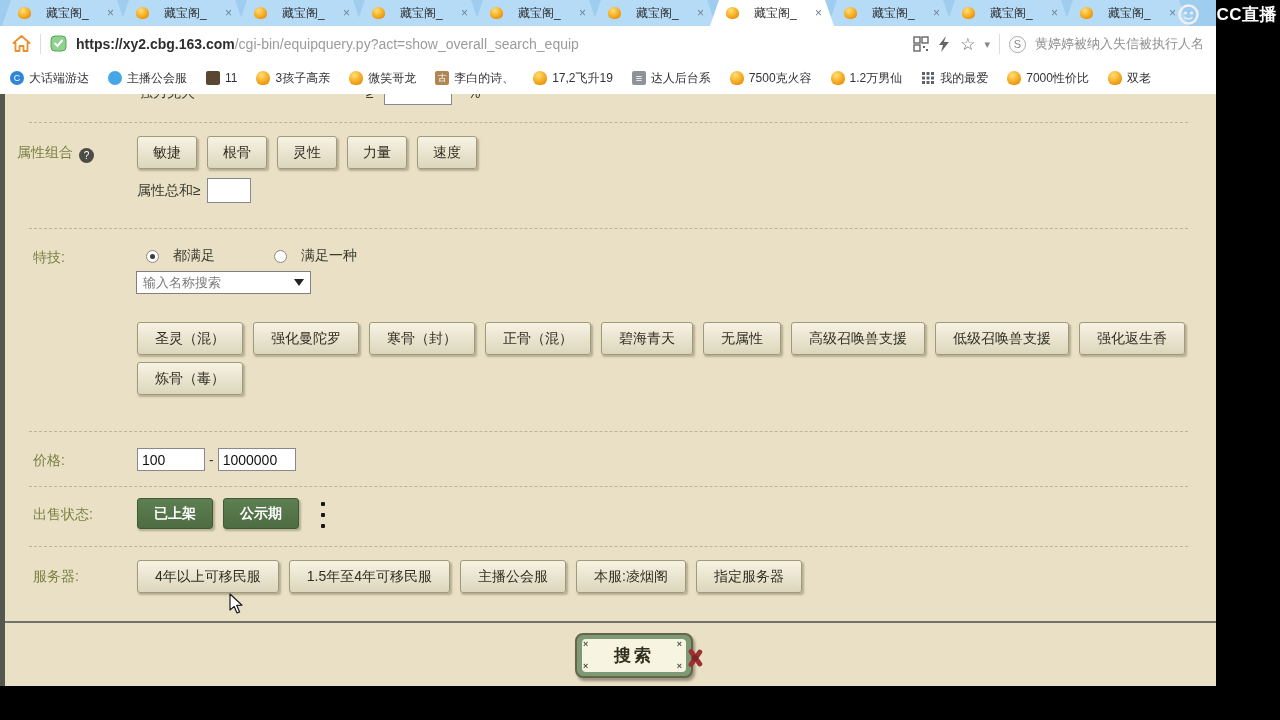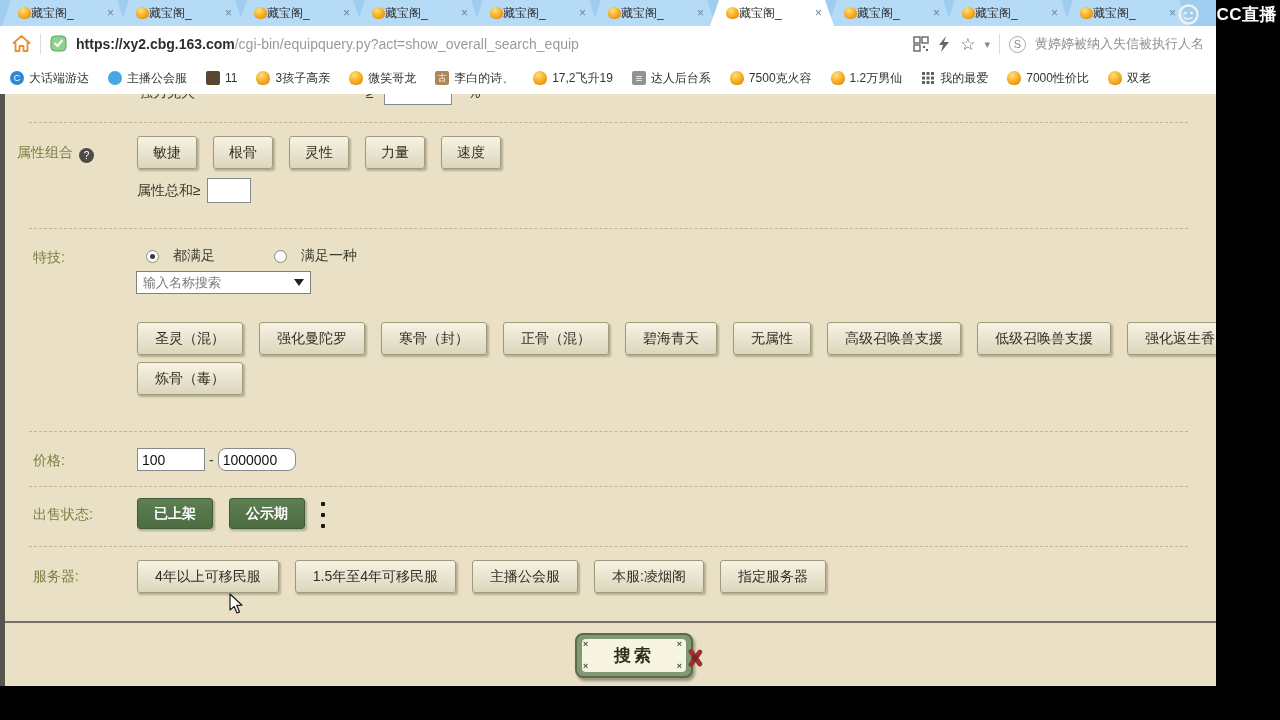--- a/index.html
+++ b/index.html
@@ -4,21 +4,21 @@
 <style>
   * { margin:0; padding:0; box-sizing:border-box; }
   body { font-family:"Liberation Sans",sans-serif; background:#000; }
   .stage { position:relative; width:1280px; height:720px; background:#000; overflow:hidden; }
 
   
   .browser { position:absolute; left:0; top:0; width:1216px; height:686px; background:#fff; }
 
   
   .tabbar { position:absolute; left:0; top:0; right:0; height:26px; background:#9fcdf0; display:flex; align-items:flex-end; padding-left:2px; overflow:hidden; }
-  .tab { position:relative; flex:0 0 auto; width:124px; height:26px; margin-right:-6px; display:flex; align-items:center; gap:0; padding:0 10px 0 16px; background:#b6dbf7; clip-path:polygon(9px 0, calc(100% - 9px) 0, 100% 100%, 0 100%); cursor:default; }
+  .tab { position:relative; flex:0 0 auto; width:124px; height:26px; margin-right:-6px; display:flex; align-items:center; gap:15px; padding:0 10px 0 16px; background:#b6dbf7; clip-path:polygon(9px 0, calc(100% - 9px) 0, 100% 100%, 0 100%); cursor:default; }
   .tab.active { background:#ffffff; z-index:2; }
   .tab-label { flex:1; font-size:12px; color:#2c2c2c; white-space:nowrap; overflow:hidden; }
   .tab-close { font-size:12px; color:#6c8496; padding:0 2px; }
   .favicon { flex:0 0 auto; width:13px; height:12px; border-radius:50% 50% 42% 42%; background:radial-gradient(circle at 38% 30%, #ffe07a 0%, #f7b32b 45%, #e07c00 100%); }
 
   
   .addrbar { position:absolute; top:26px; left:0; right:0; height:36px; background:#fff; display:flex; align-items:center; padding:0 12px; gap:9px; }
   .vsep { width:1px; height:20px; background:#ddd; }
   .url { flex:1; font-size:14px; white-space:nowrap; overflow:hidden; }
   .url .domain { color:#2e2e2e; font-weight:bold; }
@@ -47,21 +47,21 @@
   .sec-label { color:#7b8142; font-size:14px; white-space:nowrap; }
   .dark-label { color:#3a3a2e; white-space:nowrap; }
   .dashed { position:absolute; left:24px; right:28px; border-top:1px dashed #bfb596; height:0; }
 
   .tinput { background:#fff; border:1px solid #848a8f; height:23px; font-size:14px; padding:0 4px; color:#111; font-family:"Liberation Sans",sans-serif; }
 
   .gbtn { height:33px; padding:4px 17px; font-size:14px; color:#2f2f23; background:linear-gradient(#f7f3e3,#dcd6bc); border:1px solid #a09a7d; border-radius:3px; box-shadow:1.5px 2px 2px rgba(90,80,50,.35); cursor:pointer; white-space:nowrap; font-family:"Liberation Sans",sans-serif; }
   .gbtn.sm { height:33px; padding:0 15px; }
   .gbtn.sel { height:31px; background:linear-gradient(#5d7f51,#4d6c42); border-color:#3f5a36; color:#fff; font-weight:bold; padding:0 16px; }
 
-  .btnrow { position:absolute; display:flex; gap:16px; align-items:center; }
+  .btnrow { position:absolute; display:flex; gap:10px; align-items:center; }
 
   .help { display:inline-flex; width:15px; height:15px; border-radius:50%; background:#4c4c44; color:#fff; font-size:10px; align-items:center; justify-content:center; margin-left:6px; vertical-align:-2px; }
 
   .radio { display:inline-block; width:13px; height:13px; border-radius:50%; background:#fdfdfd; border:1px solid #8b8b7c; position:relative; vertical-align:-2px; }
   .radio.checked::after { content:""; position:absolute; left:3px; top:3px; width:5px; height:5px; border-radius:50%; background:#3a3a3a; }
 
   .combo { position:absolute; width:175px; height:23px; background:#fff; border:1px solid #808080; display:flex; align-items:center; padding:0 6px; cursor:pointer; }
   .combo .ph { flex:1; color:#7a7a7a; font-size:13px; white-space:nowrap; overflow:hidden; }
   .combo .arr { width:0; height:0; border-left:5px solid transparent; border-right:5px solid transparent; border-top:7px solid #222; }
 
@@ -352,21 +352,21 @@
           <button class="gbtn">炼骨（毒）</button>
 
       </div>
 
       <div class="dashed" style="top:337px;"></div>
 
       <span class="abs sec-label" style="left:28px; top:358px;">价格:</span>
       <div class="abs" style="left:132px; top:354px; display:flex; align-items:center; gap:4px;">
         <input class="tinput" style="width: 68px;" value="100">
         <span class="dark-label">-</span>
-        <input class="tinput" style="width: 78px; border-radius: 8px;" value="1000000">
+        <input class="tinput" style="width: 78px;" value="1000000">
       </div>
 
       <div class="dashed" style="top:392px;"></div>
 
       <span class="abs sec-label" style="left:28px; top:412px;">出售状态:</span>
       <div class="btnrow" style="left:132px; top:404px;align-items:flex-end;">
 
           <button class="gbtn sel">已上架</button>
 
           <button class="gbtn sel">公示期</button>

